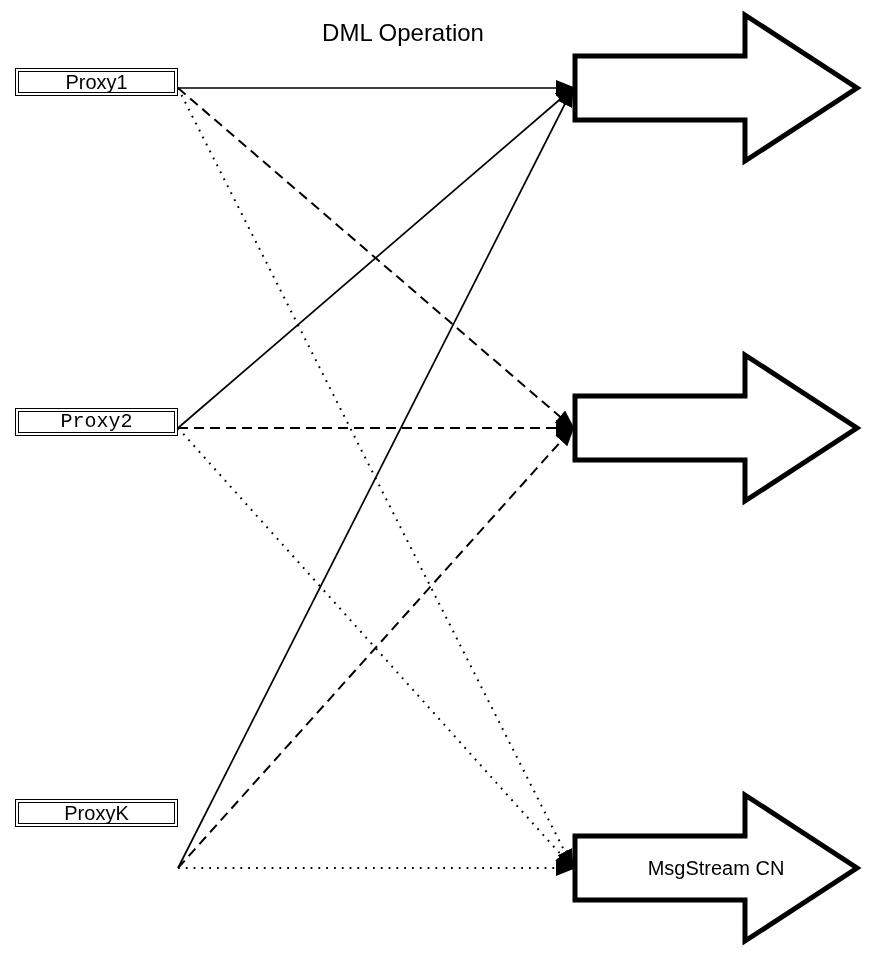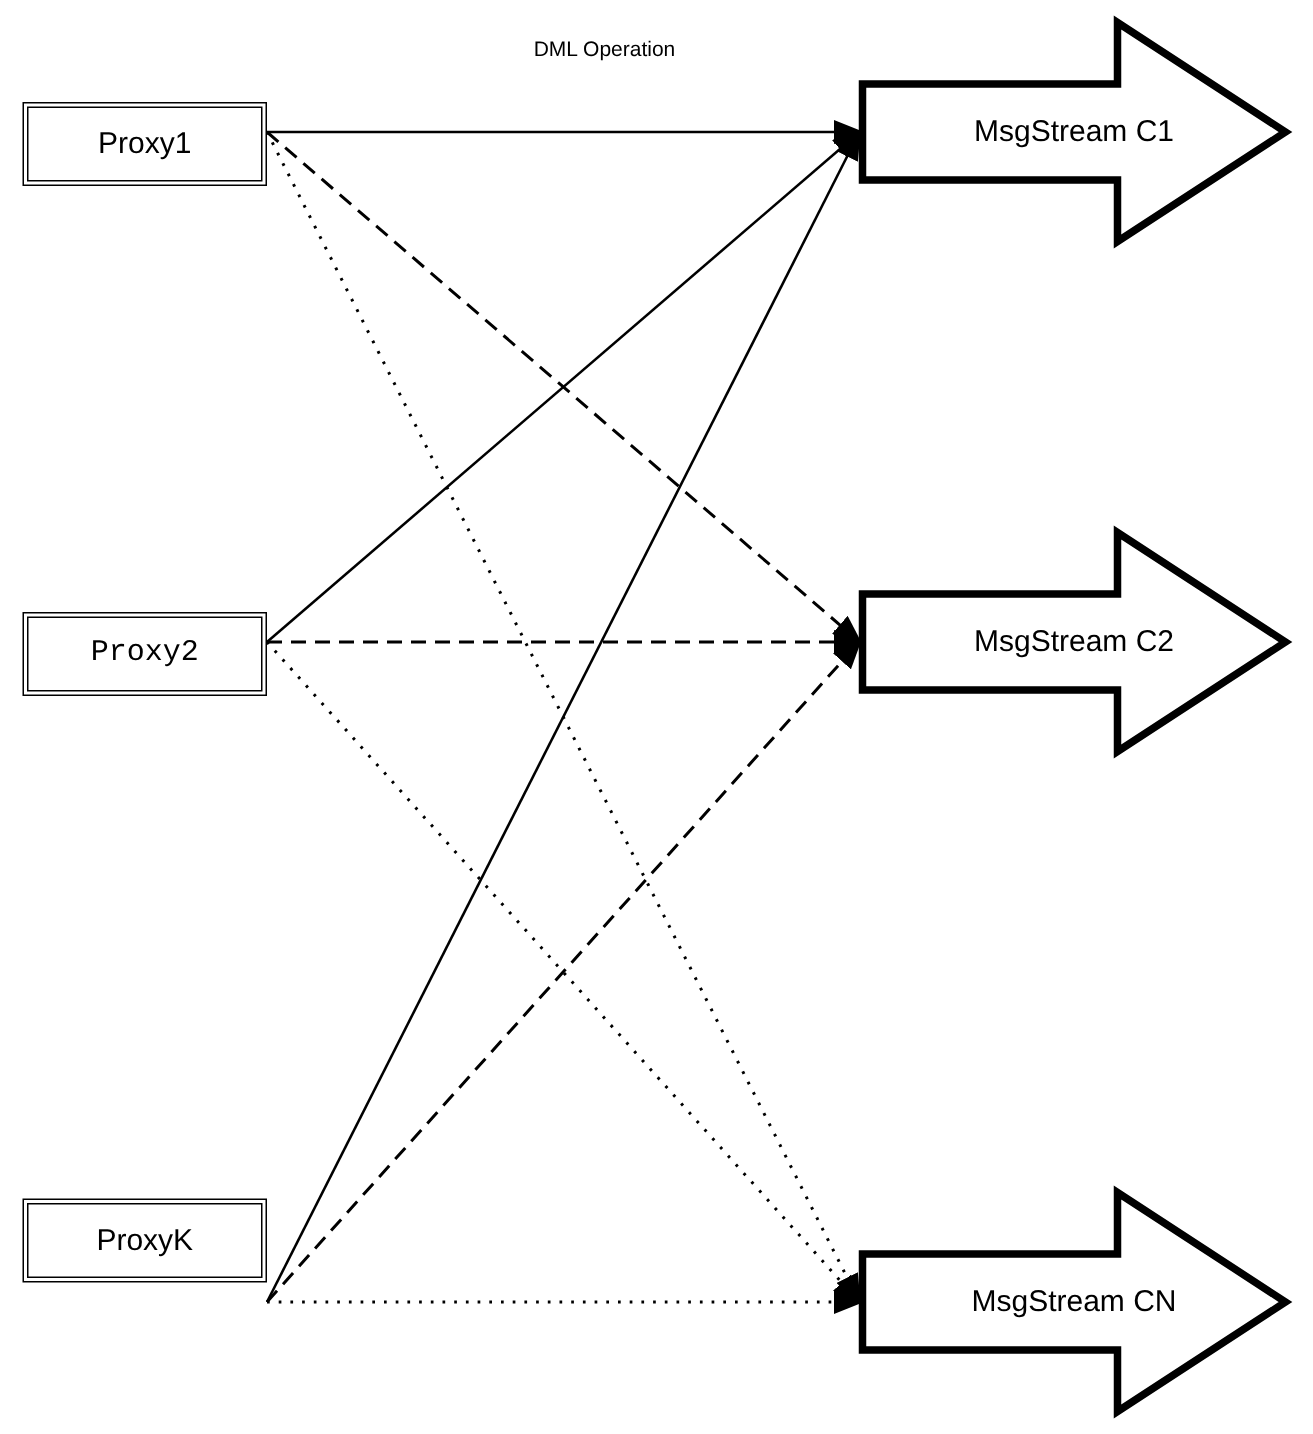--- a/index.html
+++ b/index.html
@@ -11,21 +11,21 @@
     font-family: "Liberation Sans", sans-serif;
     color: #000000;
     overflow: hidden;
   }
   #diagram-svg { position: absolute; left: 0; top: 0; }
 
   .proxy-box {
     position: absolute;
     left: 15px;
     width: 163px;
-    height: 56px;
+    height: 28px;
     box-sizing: border-box;
     border: 1.5px solid #000000;
     background: #ffffff;
     padding: 2px;
   }
   .proxy-box-inner {
     width: 100%;
     height: 100%;
     box-sizing: border-box;
     border: 1.5px solid #000000;
@@ -53,21 +53,21 @@
   #stream-label-c1 { top: 75px; }
   #stream-label-c2 { top: 415px; }
   #stream-label-cn { top: 855px; text-align: right; }
 
   .diagram-title {
     position: absolute;
     left: 278px;
     top: 21px;
     width: 250px;
     text-align: center;
-    font-size: 14px;
+    font-size: 24px;
     line-height: 23px;
   }
 
   .edge { stroke: #000000; fill: none; }
   .edge.solid  { stroke-width: 1.7; }
   .edge.dashed { stroke-width: 2;   stroke-dasharray: 10 6; }
   .edge.dotted { stroke-width: 2;   stroke-dasharray: 1.8 6; }
 
   .fat-arrow { fill: #ffffff; stroke: #000000; stroke-width: 5; stroke-linejoin: miter; }
 </style>
@@ -107,17 +107,15 @@
   <div class="proxy-box" id="proxy-1">
     <div class="proxy-box-inner">Proxy1</div>
   </div>
   <div class="proxy-box" id="proxy-2">
     <div class="proxy-box-inner">Proxy2</div>
   </div>
   <div class="proxy-box" id="proxy-k">
     <div class="proxy-box-inner">ProxyK</div>
   </div>
 
-  <div class="stream-label" id="stream-label-c1">MsgStream C1</div>
-  <div class="stream-label" id="stream-label-c2">MsgStream C2</div>
   <div class="stream-label" id="stream-label-cn">MsgStream CN</div>
 
 </div>
 
 </body></html>

